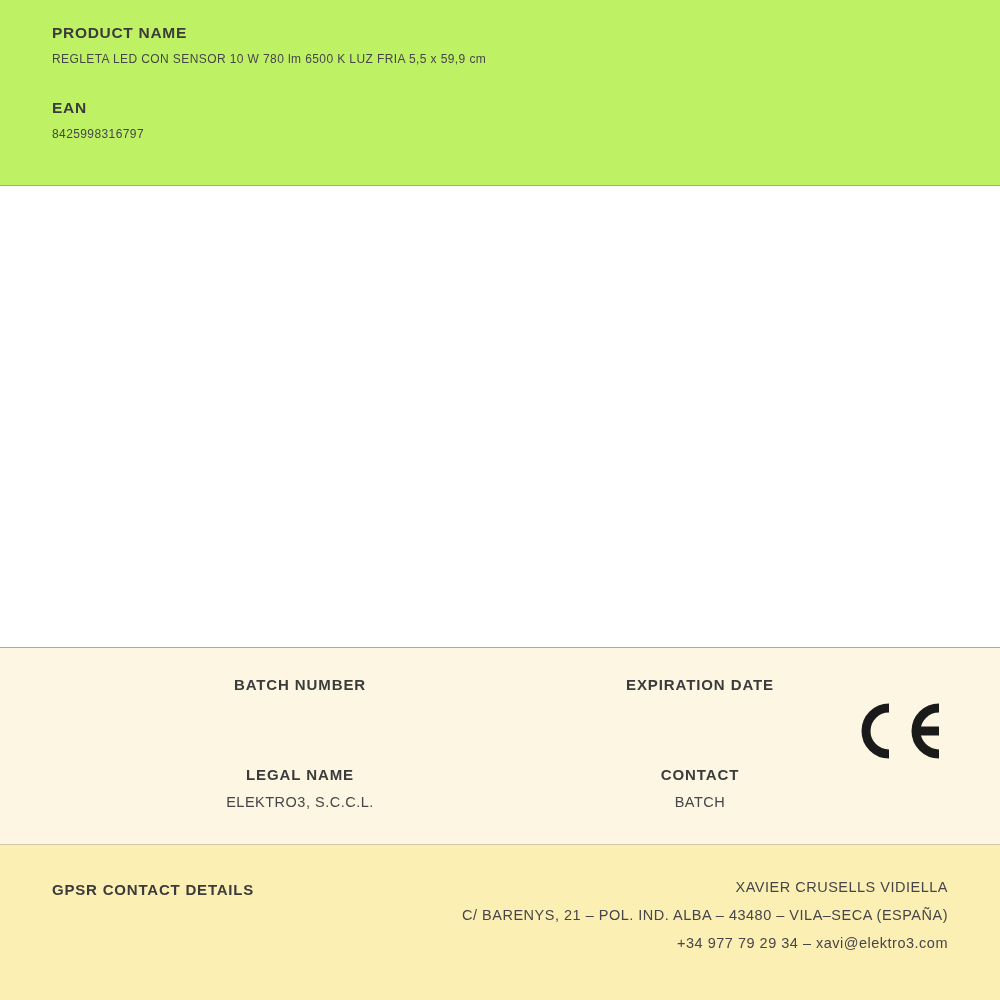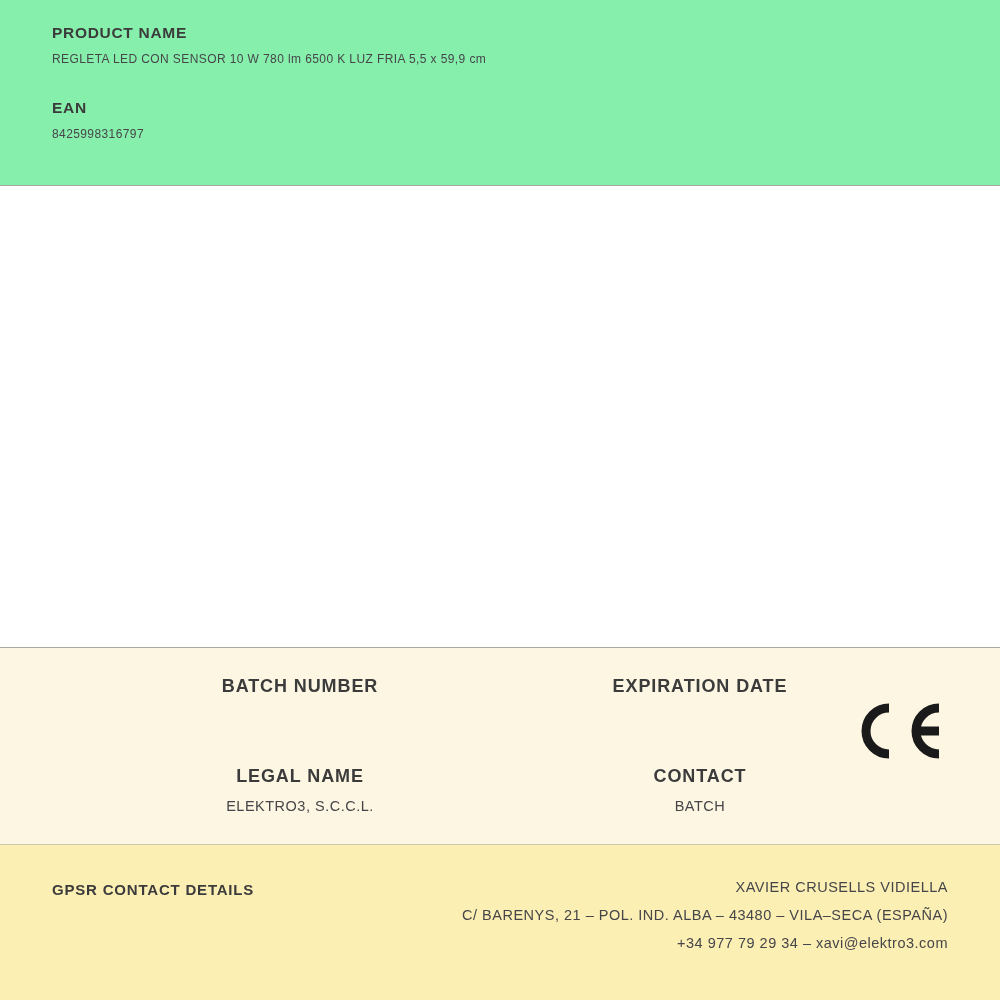--- a/index.html
+++ b/index.html
@@ -17,21 +17,21 @@
   .sheet {
     position: relative;
     width: 1000px;
     height: 1000px;
     display: flex;
     flex-direction: column;
   }
 
   
   .top-section {
-    background: #86efac;
+    background: #bef264;
     padding: 24px 0 0 0;
     height: 186px;
     box-sizing: border-box;
     border-bottom: 1px solid #a8a8a0;
     position: relative;
   }
   .field {
     padding-left: 52px;
   }
   .field-label {
@@ -71,21 +71,21 @@
     position: absolute;
     text-align: center;
     width: 300px;
   }
   .col-left  { left: 150px; }
   .col-right { left: 550px; }
   .row-1 { top: 28px; }
   .row-2 { top: 118px; }
 
   .info-label {
-    font-size: 18px;
+    font-size: 15px;
     font-weight: bold;
     letter-spacing: 0.9px;
     color: #3b3b3b;
     margin: 0 0 11px 0;
   }
   .info-value {
     font-size: 14.5px;
     letter-spacing: 0.5px;
     color: #46464a;
     margin: 0;

